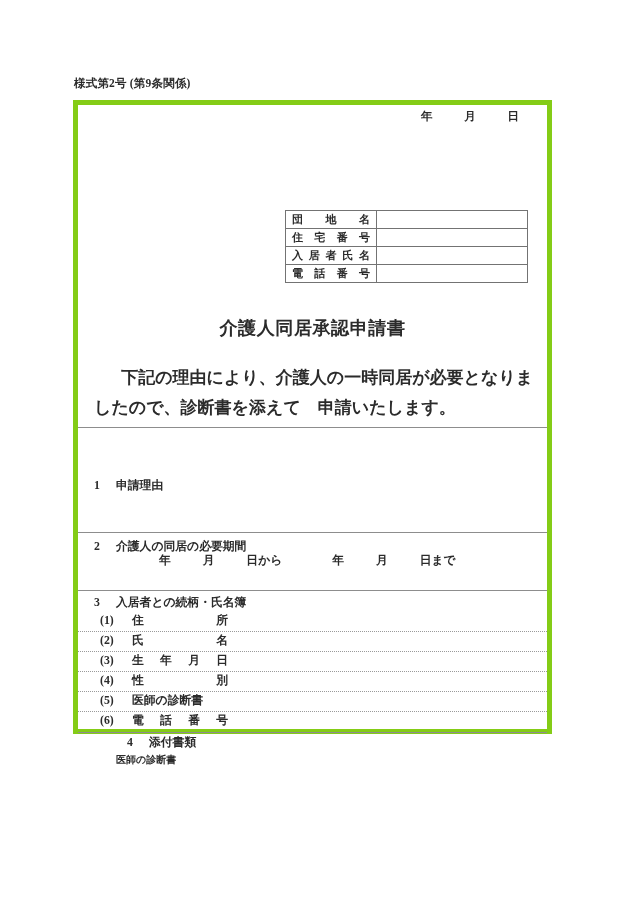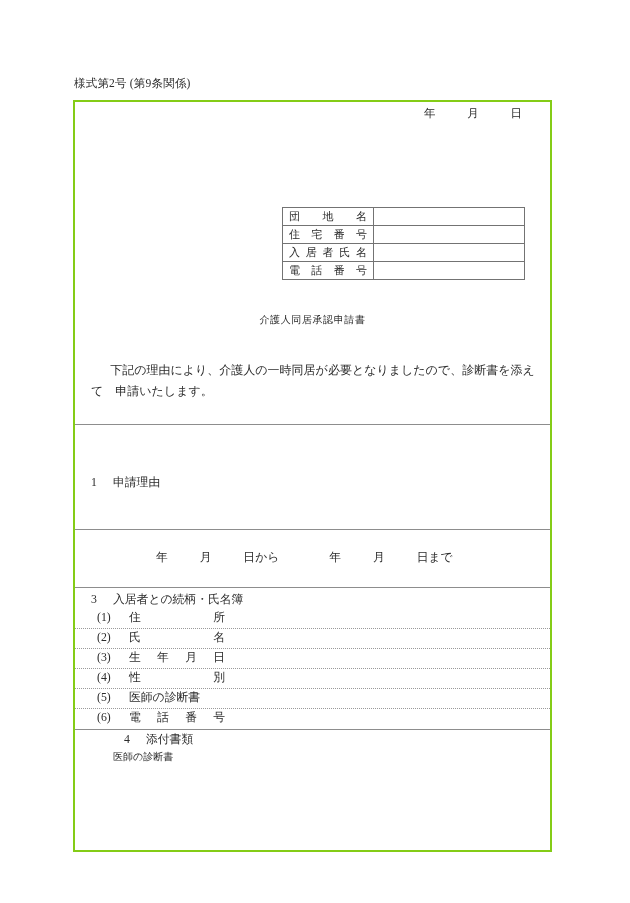--- a/index.html
+++ b/index.html
@@ -14,40 +14,41 @@
     font-family: "Liberation Serif", "DejaVu Serif", serif;
     color: #2b2b2b;
     -webkit-font-smoothing: antialiased;
   }
 
   .page {
     position: absolute;
     left: 0; top: 0;
     width: 630px;
     height: 903px;
+    font-weight: bold;
   }
 
   
   .form-no {
     position: absolute;
     left: 74px;
     top: 76px;
     font-size: 11.5px;
     letter-spacing: 0.2px;
     white-space: nowrap;
   }
 
   
   .frame {
     position: absolute;
     left: 73px;
     top: 100px;
     width: 479px;
-    height: 752px;
-    border: 2px solid #84cc16;
+    height: 634px;
+    border: 5px solid #84cc16;
     box-sizing: border-box;
   }
 
   
   .date-line {
     position: absolute;
     left: 0;
     top: 4px;
     width: 100%;
     text-align: right;
@@ -97,31 +98,31 @@
     padding: 0 2px;
   }
 
   
   .doc-title {
     position: absolute;
     left: 0;
     top: 211px;
     width: 100%;
     text-align: center;
-    font-size: 10px;
+    font-size: 18px;
     letter-spacing: 0.6px;
   }
 
   
   .body-text {
     position: absolute;
     left: 16px;
     top: 258px;
     width: 450px;
-    font-size: 12px;
+    font-size: 17px;
     line-height: 1.75;
     text-indent: 1.6em;
   }
 
   
   .hr-solid {
     position: absolute;
     left: 0;
     width: 100%;
     border-top: 1px solid #8d8d8d;
@@ -258,20 +259,23 @@
 
     <div class="hr-solid" style="top:322px;"></div>
 
     <div class="sec" style="top:329px;margin-top:44px;">
       <span class="num">1</span><span>申請理由</span>
     </div>
     <div style="position:absolute;left:16px;top:350px;width:446px;height:70px;"></div>
 
     <div class="hr-solid" style="top:427px;"></div>
 
+    <div class="sec" style="top:434px;">
+      <span class="num">2</span><span>介護人の同居の必要期間</span>
+    </div>
     <div class="period-line" style="top:448px;">
       <span class="lead"></span>
       <span>年</span>
       <span class="g1"></span>
       <span>月</span>
       <span class="g2"></span>
       <span>日から</span>
       <span class="g3"></span>
       <span>年</span>
       <span class="g4"></span>

